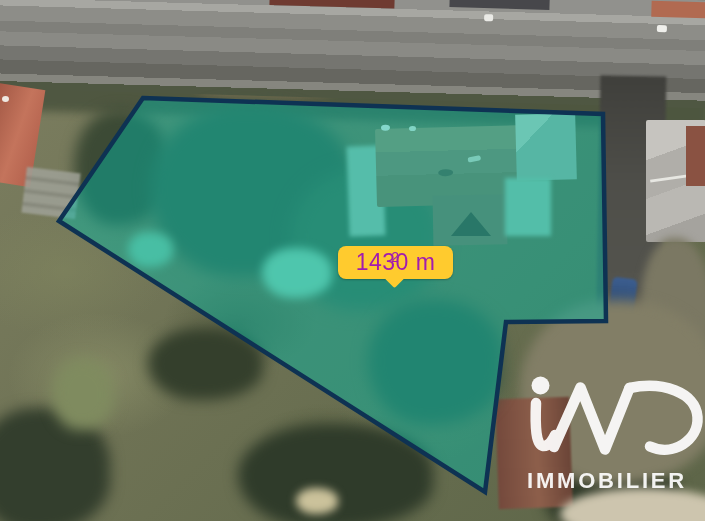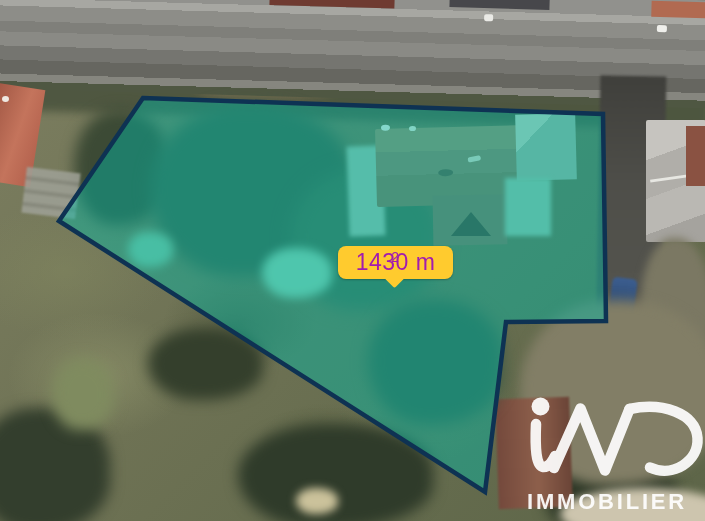--- a/index.html
+++ b/index.html
@@ -37,21 +37,21 @@
   .area-label{
     left:338px;top:246px;width:115px;height:33px;border-radius:8px;
     display:flex;align-items:center;justify-content:center;
     font-size:23px;letter-spacing:.5px;z-index:30;
     box-shadow:0 1px 2px rgba(0,0,0,.25);
   }
   .area-label sup{position:relative;font-size:14px;top:-6px;line-height:0;}
   .area-label .ptr{left:49px;bottom:-6px;width:15px;height:15px;background:inherit;
     transform:rotate(45deg);border-radius:2px;z-index:-1;}
 
-  .watermark{left:520px;top:392px;width:185px;height:129px;opacity:.92;z-index:40;}
+  .watermark{left:520px;top:371px;width:185px;height:129px;opacity:.92;z-index:40;}
   .watermark .subtext{
     left:7px;top:97px;font-size:22px;font-weight:bold;letter-spacing:2.8px;
     white-space:nowrap;
   }
   svg.overlay{left:0;top:0;z-index:20;}
   svg.glyph{left:0;top:0;}
 </style>
 </head>
 <body>
 

